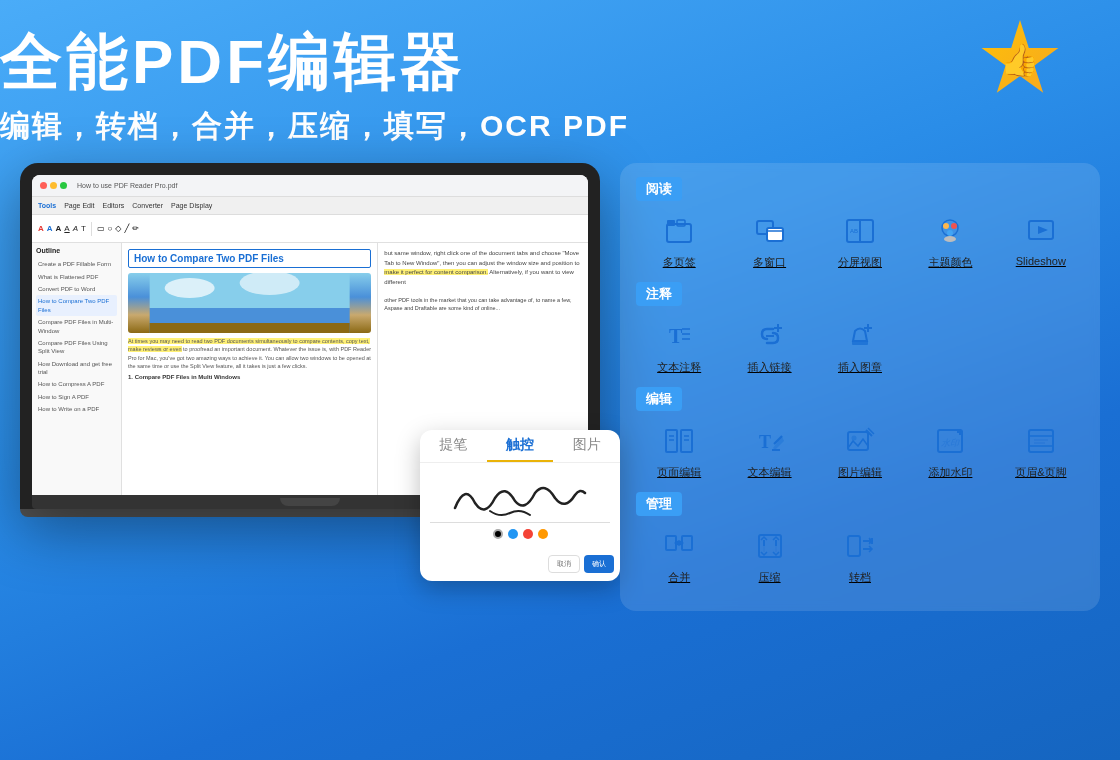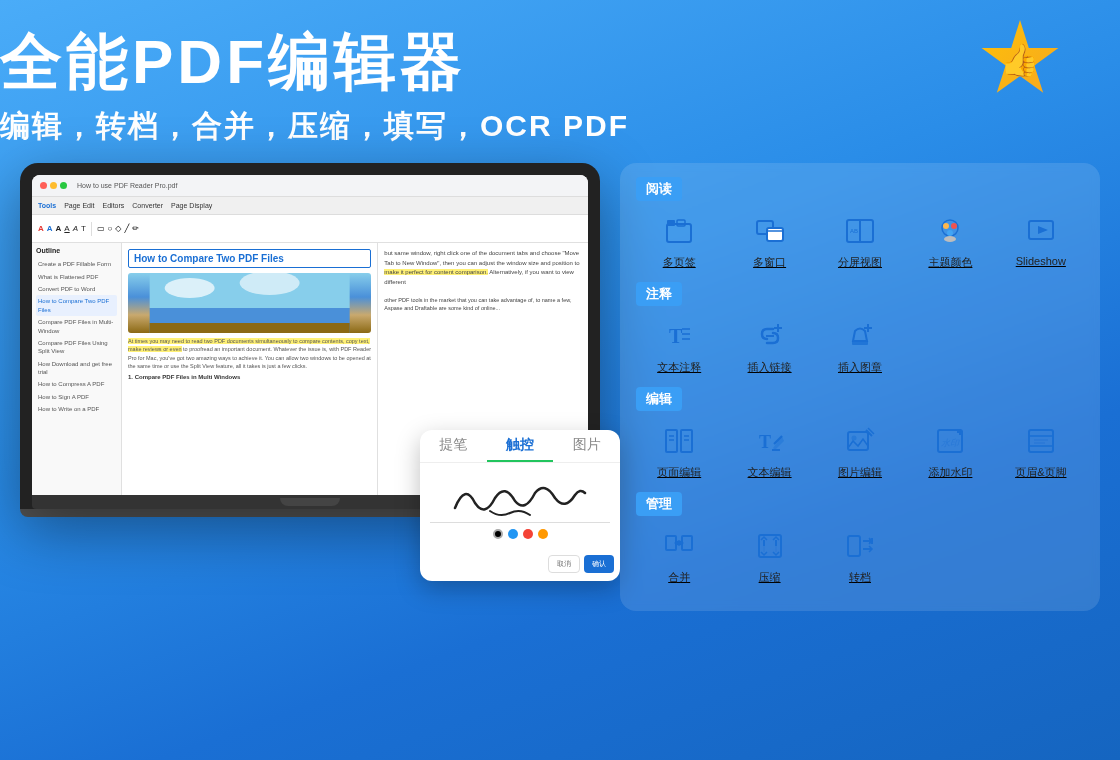--- a/index.html
+++ b/index.html
@@ -213,21 +213,21 @@
     }
     .card-tab {
       flex: 1;
       text-align: center;
       padding: 6px 0;
       font-size: 14px;
       color: #888;
     }
     .card-tab-active {
       color: #1a6fd4;
-      border-bottom: 2px solid #22c55e;
+      border-bottom: 2px solid #eab308;
       font-weight: bold;
     }
     .card-signature {
       padding: 10px;
       text-align: center;
     }
     .sig-canvas {
       height: 50px;
       display: flex;
       align-items: center;

